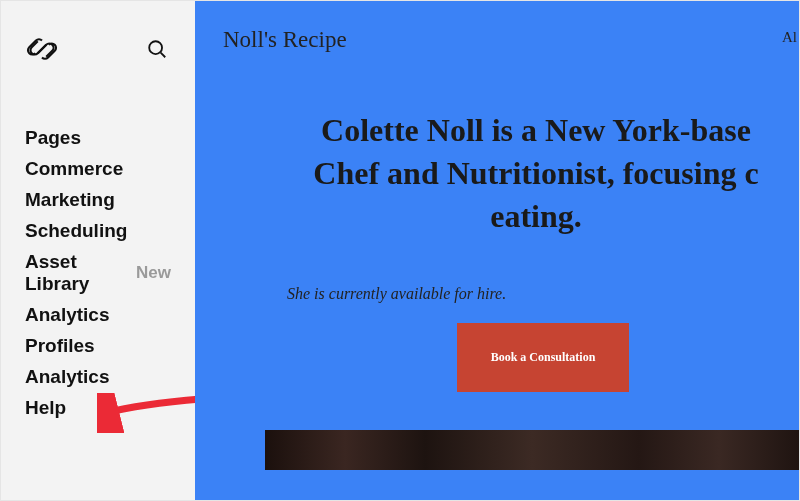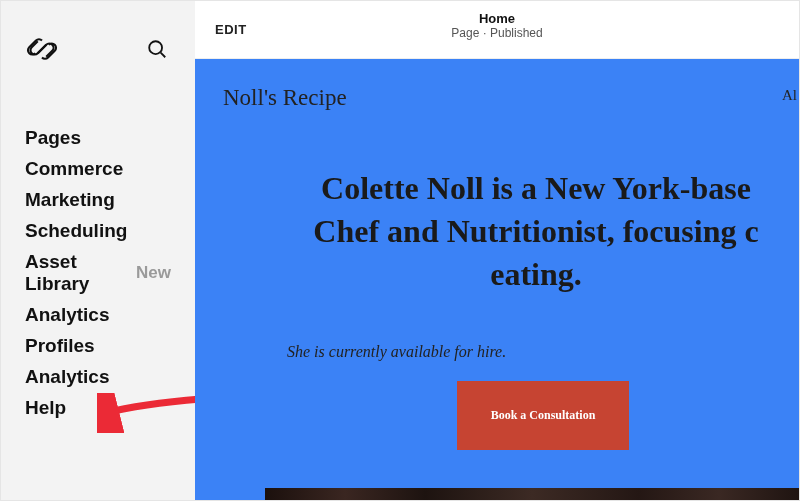--- a/index.html
+++ b/index.html
@@ -101,27 +101,20 @@
     <defs>
       <marker id="ah" markerWidth="12" markerHeight="12" refX="2" refY="5" orient="auto">
         <path d="M0,0 L10,5 L0,10 Z" fill="#eb2a36"></path>
       </marker>
     </defs>
     <path d="M104,6 C80,8 40,12 8,20" stroke="#eb2a36" stroke-width="7" fill="none" marker-end="url(#ah)" stroke-linecap="round"></path>
   </svg>
 </aside>
 
 <main class="main">
-  <div class="topbar">
-    <span class="edit-btn">EDIT</span>
-    <div class="page-meta">
-      <div class="title">Home</div>
-      <div class="sub">Page · Published</div>
-    </div>
-  </div>
 
   <div class="preview">
     <div class="site-header">
       <span class="site-title">Noll's Recipe</span>
     </div>
     <span class="site-nav-right">Al</span>
 
     <section class="hero">
       <h1 class="hero-heading">Colette Noll is a New York-base Chef and Nutritionist, focusing c eating.</h1>
       <p class="hero-sub">She is currently available for hire.</p>

